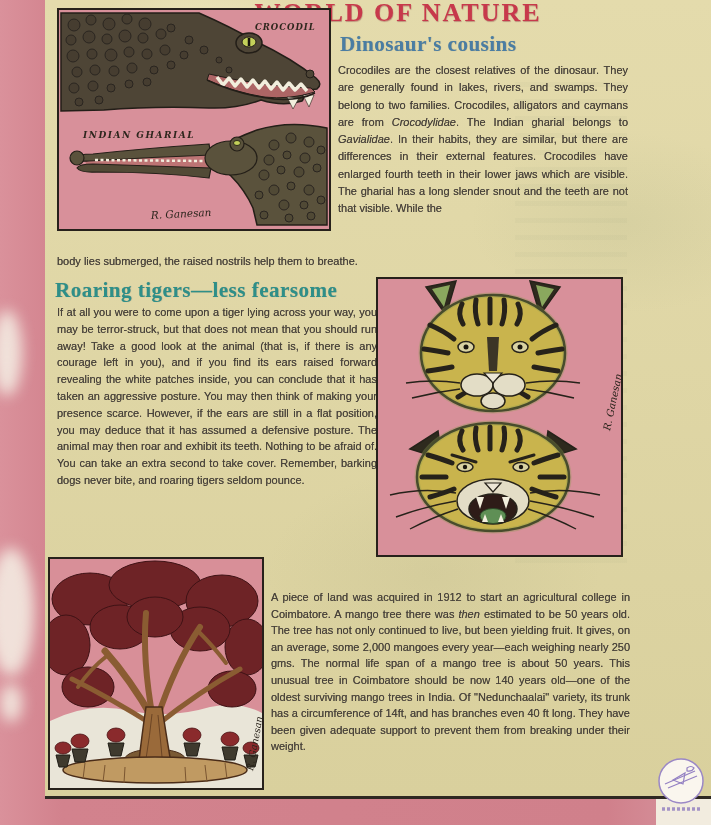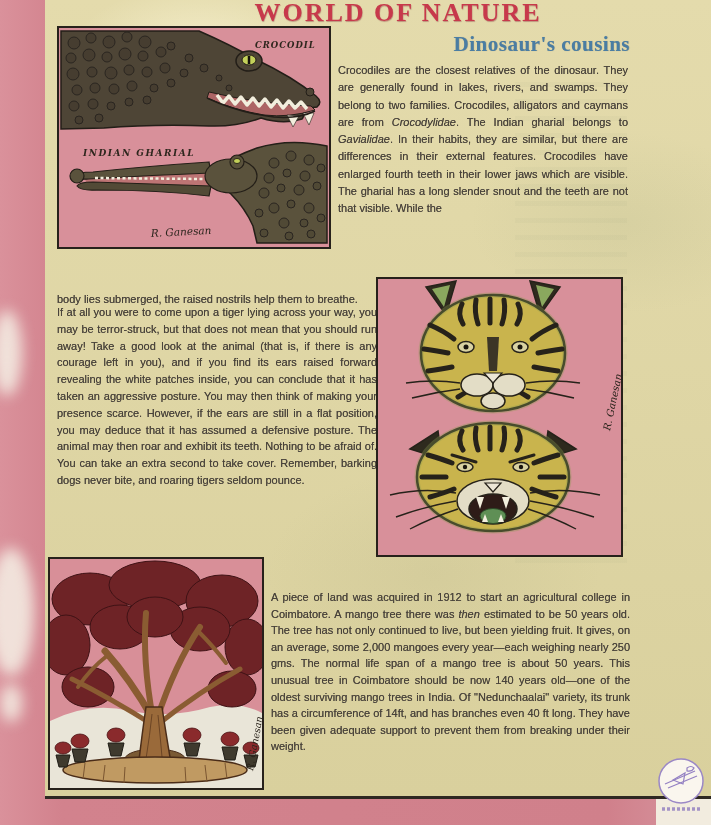--- a/index.html
+++ b/index.html
@@ -57,21 +57,21 @@
   <div id="corner-white" class="abs"></div>
   <div id="ghost-col" class="abs"></div>
   <div class="abs ghost" style="left:612px;top:28px;transform:rotate(-0.5deg);">stipulated that condition, when</div>
   <div class="abs ghost" style="left:636px;top:150px;">So, be suspected</div>
 
   <div id="panel" class="abs">
     <div id="panel-bleed" class="abs"></div>
 
     <div class="abs masthead" style="left:0;top:-2px;">WORLD OF NATURE</div>
 
-    <div class="abs illo" style="left:12px;top:26px;width:270px;height:219px;">
+    <div class="abs illo" style="left:12px;top:8px;width:270px;height:219px;">
       <svg viewBox="0 0 270 219" width="270" height="219">
         <rect width="270" height="219" fill="#d8909a"></rect>
         <g>
           <path d="M2,3 L140,3 Q172,17 196,31 Q234,49 257,68 Q264,74 258,79 L240,81 Q247,86 243,91 Q224,97 202,90 Q178,99 150,98 Q95,96 45,100 L2,101 Z" fill="#4e4536" stroke="#231e18" stroke-width="1.5"></path>
           <path d="M150,64 Q200,76 252,78 L256,82 Q230,90 205,87 Q175,82 148,70 Z" fill="#ad6565" stroke="#231e18" stroke-width="1"></path>
           <path d="M158,67 l6,8 l6,-7 l6,8 l6,-7 l6,8 l6,-7 l6,8 l6,-7 l6,8 l6,-7 l6,8 l6,-7 l6,7 l6,-6 l6,7" fill="none" stroke="#f2eedd" stroke-width="3.5" stroke-linejoin="round"></path>
           <polygon points="244,85 250,97 255,85" fill="#f2eedd" stroke="#231e18" stroke-width="0.6"></polygon>
           <polygon points="228,87 234,99 240,88" fill="#f2eedd" stroke="#231e18" stroke-width="0.6"></polygon>
           <path d="M148,70 Q180,85 215,89 Q240,91 256,83" fill="none" stroke="#231e18" stroke-width="1.5"></path>
           <ellipse cx="190" cy="33" rx="13" ry="10" fill="#4e4536" stroke="#231e18" stroke-width="1.5"></ellipse>
@@ -150,26 +150,27 @@
             <circle cx="205" cy="205" r="4"></circle>
               <circle cx="230" cy="208" r="4"></circle>
               <circle cx="252" cy="206" r="4"></circle>
           </g>
         </g>
         <text x="24" y="128" font-family="DejaVu Serif, serif" font-style="italic" font-weight="bold" font-size="9" letter-spacing="1.5" fill="#2e261d">INDIAN GHARIAL</text>
         <text x="92" y="209" transform="rotate(-3 92 209)" font-family="DejaVu Serif, serif" font-style="italic" font-size="10.5" fill="#2b241c">R. Ganesan</text>
       </svg>
     </div>
 
-    <div class="abs heading h-blue" style="left:295px;top:32px;width:290px;text-align:right;">Dinosaur's cousins</div>
+    <div class="abs heading h-blue" style="left:295px;top:32px;width:290px;text-align:left;">Dinosaur's cousins</div>
 
     <p class="abs body-txt" style="left:293px;top:62px;width:290px;line-height:17.3px;"><span>Crocodiles are the closest relatives of the dinosaur. They are generally found in lakes, rivers, and swamps. They belong to two families. Crocodiles, alligators and caymans are from </span><span class="it">Crocodylidae</span><span>. The Indian gharial belongs to </span><span class="it">Gavialidae</span><span>. In their habits, they are similar, but there are differences in their external features. Crocodiles have enlarged fourth teeth in their lower jaws which are visible. The gharial has a long slender snout and the teeth are not that visible. While the</span></p>
 
-    <p class="abs body-txt" style="left:12px;top:253px;width:566px;line-height:17px;margin-top:38px;">body lies submerged, the raised nostrils help them to breathe.</p>
-
+    <p class="abs body-txt" style="left:12px;top:253px;width:566px;line-height:17px;">body lies submerged, the raised nostrils help them to breathe.</p>
+
+    <div class="abs heading h-teal" style="left:10px;top:278px;width:340px;">Roaring tigers—less fearsome</div>
 
     <p class="abs body-txt" style="left:12px;top:304px;width:320px;line-height:16.8px;">If at all you were to come upon a tiger lying across your way, you may be terror-struck, but that does not mean that you should run away! Take a good look at the animal (that is, if there is any courage left in you), and if you find its ears raised forward revealing the white patches inside, you can conclude that it has taken an aggressive posture. You may then think of making your presence scarce. However, if the ears are still in a flat position, you may deduce that it has assumed a defensive posture. The animal may then roar and exhibit its teeth. Nothing to be afraid of. You can take an extra second to take cover. Remember, barking dogs never bite, and roaring tigers seldom pounce.</p>
 
     <div class="abs illo" style="left:331px;top:277px;width:243px;height:276px;">
       <svg viewBox="0 0 243 276" width="243" height="276">
         <rect width="243" height="276" fill="#d8909a"></rect>
         <g>
           <polygon points="48,8 78,2 68,36" fill="#2e2a1e" stroke="#26221a" stroke-width="1.5"></polygon>
           <polygon points="182,8 152,2 162,36" fill="#2e2a1e" stroke="#26221a" stroke-width="1.5"></polygon>
           <polygon points="54,10 72,6 66,28" fill="#8aa85e"></polygon>

